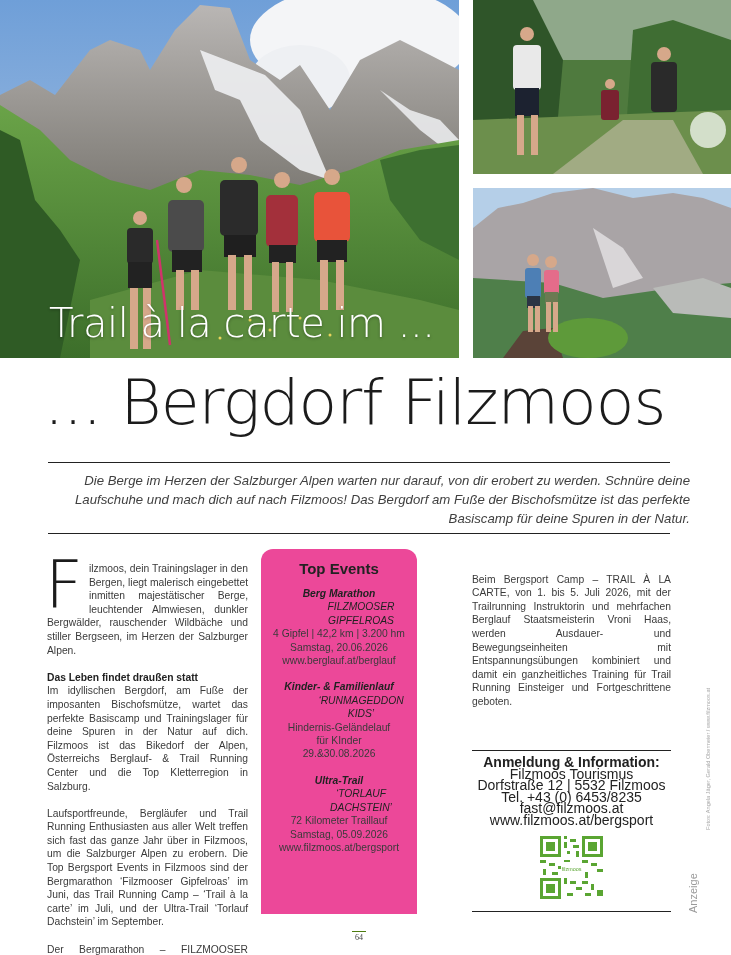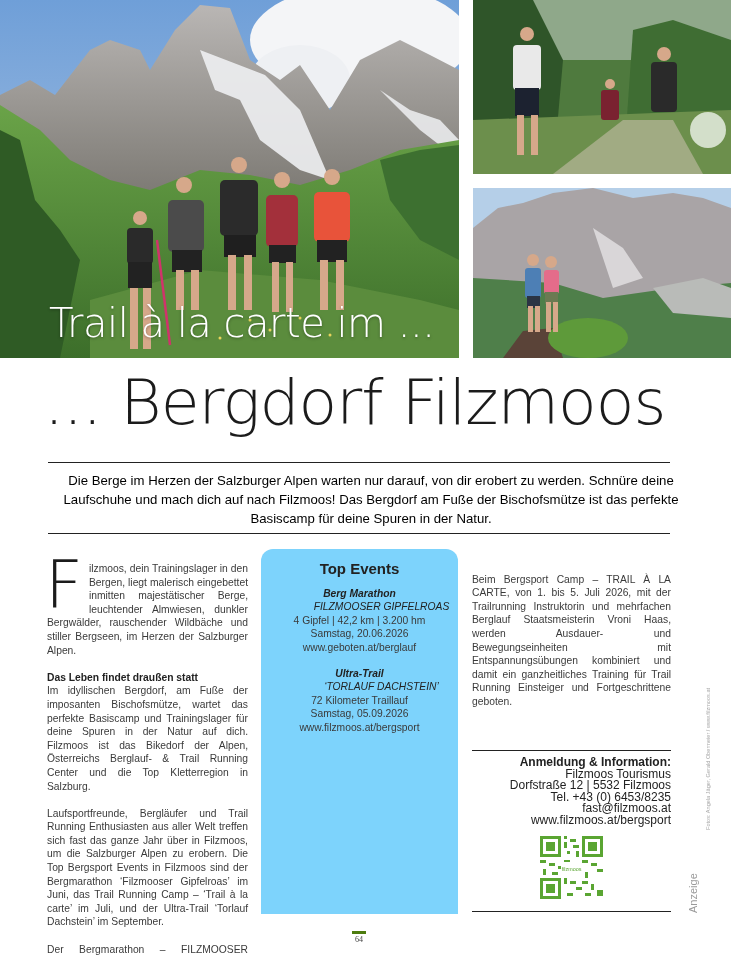--- a/index.html
+++ b/index.html
@@ -25,68 +25,69 @@
       position: absolute; left: 44px; top: 366px;
       font-family: "DejaVu Sans", sans-serif; font-weight: 200;
       font-size: 62px; letter-spacing: -1px; color: #1b1b1b; white-space: nowrap;
       transform: scaleX(1.02); transform-origin: left;
     }
 
     .rule { position: absolute; height: 1.3px; background: #222; }
 
     .lead {
       position: absolute; left: 52px; top: 471px; width: 638px;
-      text-align: center; font-size: 13.2px; line-height: 19px; color: #000000;
+      text-align: right; font-size: 13.2px; line-height: 19px; color: #404040;
       font-family: "Liberation Sans", sans-serif;
+      font-style: italic;
     }
 
     
     .col { position: absolute; font-size: 10.3px; line-height: 13.6px; color: #3a3a3a; }
     .col p { text-align: justify; hyphens: auto; }
     .col .gap { height: 13.6px; }
     #col1 { left: 47px; top: 562px; width: 201px; }
     #col3 { left: 472px; top: 559px; width: 199px; }
 
     .dropcap {
       float: left; font-family: "DejaVu Sans", sans-serif; font-weight: 200;
       font-size: 66px; line-height: 50px; height: 50px; margin: -2px 6px 0 -2px; color: #1b1b1b;
     }
     .subhead { font-weight: bold; color: #222; }
 
     
     #events {
-      position: absolute; left: 261px; top: 549px; width: 197px; height: 365px;
-      background: #7dd3fc; border-radius: 12px 12px 0 0;
+      position: absolute; left: 261px; top: 549px; width: 156px; height: 365px;
+      background: #ec4899; border-radius: 12px 12px 0 0;
       text-align: center; font-size: 10.3px; line-height: 13.4px; color: #3a3a3a;
       padding-top: 11px;
     }
     #events .box-title { font-size: 15px; font-weight: bold; color: #222; line-height: 18px; margin-bottom: 7px; }
     .event { margin-bottom: 13px; margin-top: 9px; }
     .event .ev-name { font-weight: bold; font-style: italic; color: #222; }
     .event .ev-sub { font-style: italic; color: #222; padding-left: 44px; }
 
     
     #contact {
       position: absolute; left: 472px; top: 757px; width: 199px;
-      text-align: right; font-size: 12px; line-height: 11.6px; color: #222;
+      text-align: center; font-size: 14px; line-height: 11.6px; color: #222;
     }
     #contact .c-title { font-weight: bold; }
     .qr { position: absolute; left: 540px; top: 836px; width: 63px; height: 63px; }
 
     
     .vertical {
       position: absolute; transform: rotate(-90deg); transform-origin: left top;
       white-space: nowrap; color: #9a9a9a;
     }
     #anzeige { left: 687px; top: 913px; font-size: 11px; }
     #credit { left: 705px; top: 830px; font-size: 5.6px; color: #a8a8a8; }
 
     .pageno {
       position: absolute; left: 352px; top: 931px; font-family: "Liberation Serif", serif;
-      font-size: 8px; color: #444; border-top: 3px solid #4d7c0f; padding-top: 1px; width: 14px; text-align: center;
+      font-size: 8px; color: #444; border-top: 1px solid #4d7c0f; padding-top: 1px; width: 14px; text-align: center;
     }
   </style>
 </head>
 <body>
 
 <div class="photo" id="photo-main">
   <svg viewBox="0 0 459 358" preserveAspectRatio="none">
     <defs>
       <linearGradient id="sky1" x1="0" y1="0" x2="0" y2="1">
           <stop offset="0" stop-color="#6f9fd8"></stop>
@@ -214,24 +215,31 @@
 </div>
 
 <div id="events">
   <div class="box-title">Top Events</div>
 
   <div class="event">
     <div class="ev-name">Berg Marathon</div>
     <div class="ev-sub">FILZMOOSER GIPFELROAS</div>
     <div>4 Gipfel | 42,2 km | 3.200 hm</div>
     <div>Samstag, 20.06.2026</div>
-    <div>www.geboten.at/berglauf</div>
+    <div>www.berglauf.at/berglauf</div>
   </div>
 
 
+  <div class="event">
+    <div class="ev-name">Kinder- &amp; Familienlauf</div>
+    <div class="ev-sub">‘RUNMAGEDDON KIDS’</div>
+    <div>Hindernis-Geländelauf</div>
+    <div>für KInder</div>
+    <div>29.&amp;30.08.2026</div>
+  </div>
 
   <div class="event">
     <div class="ev-name">Ultra-Trail</div>
     <div class="ev-sub">‘TORLAUF DACHSTEIN’</div>
     <div>72 Kilometer Traillauf</div>
     <div>Samstag, 05.09.2026</div>
     <div>www.filzmoos.at/bergsport</div>
   </div>
 </div>
 

